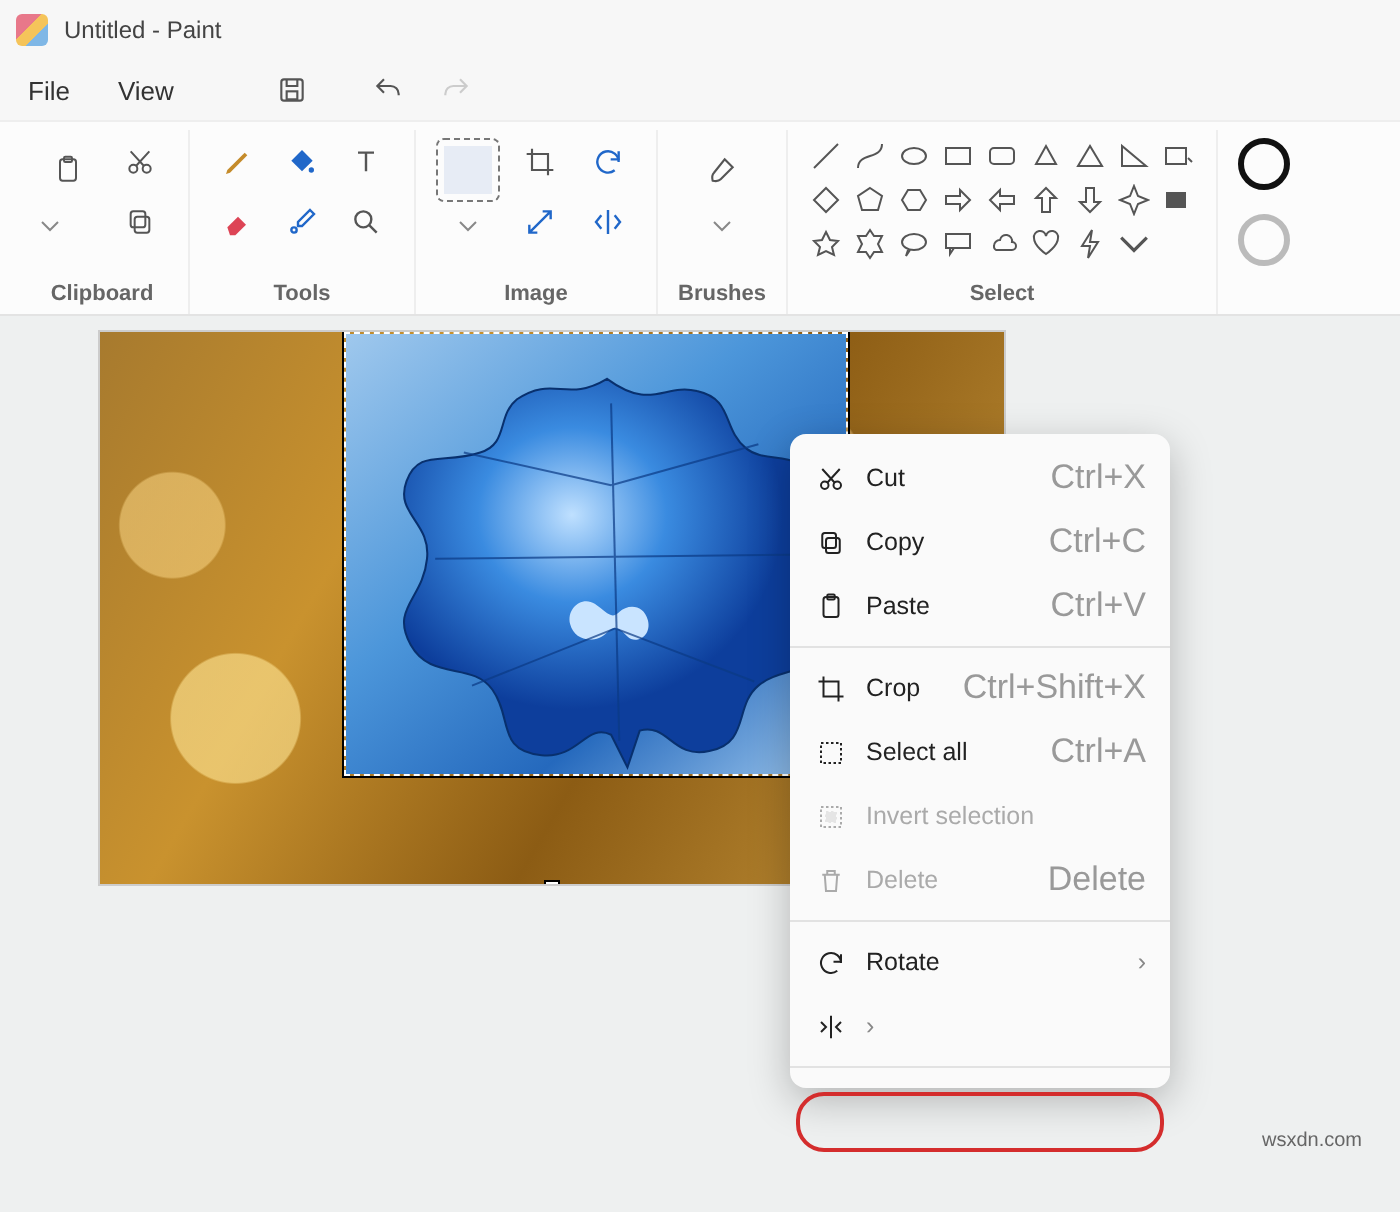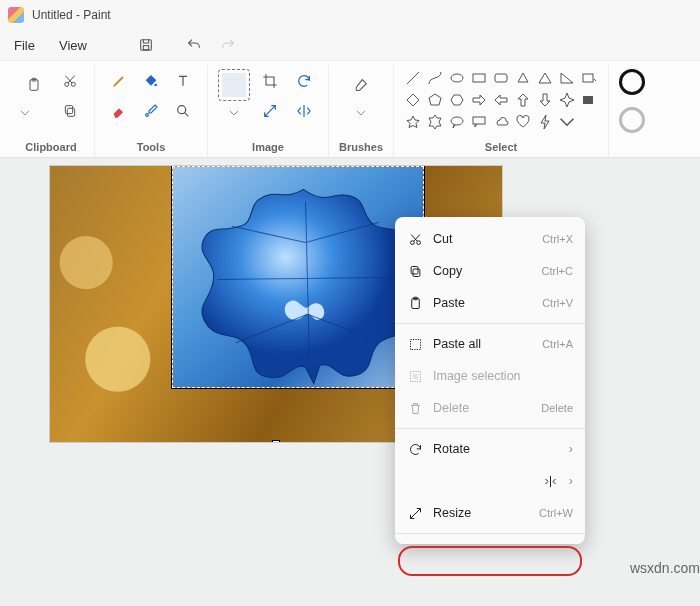--- a/index.html
+++ b/index.html
@@ -47,31 +47,31 @@
   radial-gradient(circle at 78% 24%,rgba(230,190,120,.5) 0 28px,transparent 29px),
   linear-gradient(120deg,#a77a2e,#c9922e 30%,#8c5c14 60%,#c8983d); }
 .selection { position:absolute; left:122px; top:0; width:252px; height:222px; border:1px dashed #fff; box-shadow:0 0 0 1px #000; overflow:hidden; }
 .leaf-bg { position:absolute; inset:0; background:linear-gradient(140deg,#9fc8ed,#4c96da 40%,#2569bd 70%,#9fc8ed); }
 .leaf { position:absolute; left:18px; top:14px; width:225px; height:205px; }
 .leaf svg { width:100%; height:100%; }
 .handle { position:absolute; bottom:-6px; left:50%; width:8px; height:8px; background:#fff; border:1px solid #000; transform:translateX(-50%); }
 
 
 .context-menu { position:absolute; left:395px; top:217px; width:190px; background:#fafafa; border-radius:8px; box-shadow:0 6px 20px rgba(0,0,0,.25); padding:6px 0; font-size:12.5px; }
-.cm-item { height:32px; display:flex; align-items:center; padding:0 12px; gap:10px; color:#222; position:relative;justify-content:flex-end; }
+.cm-item { height:32px; display:flex; align-items:center; padding:0 12px; gap:10px; color:#222; position:relative; }
 .cm-item.dis { color:#aaa; }
 .cm-item .ico { width:16px; height:16px; display:flex; align-items:center; justify-content:center; }
 .cm-item .ico svg { width:15px; height:15px; }
 .cm-item .lbl { flex:1; }
-.cm-item .sc { font-size:11px; color:#999; }
+.cm-item .sc { font-size:17px; color:#999; }
 .cm-item .arr { color:#888; }
 .cm-sep { height:1px; background:#e2e2e2; margin:4px 0; }
 .cm-highlight { position:absolute; left:398px; top:546px; width:184px; height:30px; border:2.5px solid #d42d2d; border-radius:14px; pointer-events:none; }
 
-.watermark { position:absolute; right:0; bottom:30px; font-size:14px; color:#666; }
+.watermark { position:absolute; right:19px; bottom:30px; font-size:10px; color:#666; }
 </style>
 </head>
 <body>
 
 <div class="titlebar">
   <div class="paint-logo"></div>
   <span>Untitled - Paint</span>
 </div>
 
 <div class="menubar">
@@ -446,35 +446,44 @@
           <rect x="6" y="4" width="12" height="16" rx="2"></rect>
           <rect x="9" y="2" width="6" height="4" rx="1"></rect>
         </svg>
       </span>
     <span class="lbl">Paste</span>
     <span class="sc">Ctrl+V</span>
   </div>
   <div class="cm-sep"></div>
   <div class="cm-item">
     <span class="ico">
+        <svg viewBox="0 0 24 24" fill="none" stroke="currentColor" stroke-width="1.6">
+          <path d="M6 2v16h16M2 6h16v16"></path>
+        </svg>
+      </span>
+    <span class="lbl">Crop</span>
+    <span class="sc">Ctrl+Shift+X</span>
+  </div>
+  <div class="cm-item">
+    <span class="ico">
         <svg viewBox="0 0 24 24" fill="none" stroke="currentColor" stroke-width="1.6" stroke-dasharray="2 2">
           <rect x="4" y="4" width="16" height="16"></rect>
         </svg>
       </span>
-    <span class="lbl">Paste all</span>
+    <span class="lbl">Select all</span>
     <span class="sc">Ctrl+A</span>
   </div>
   <div class="cm-item dis">
     <span class="ico">
         <svg viewBox="0 0 24 24" fill="none" stroke="currentColor" stroke-width="1.6" stroke-dasharray="2 2">
           <rect x="4" y="4" width="16" height="16"></rect>
           <rect x="8" y="8" width="8" height="8" fill="currentColor" opacity="0.25"></rect>
         </svg>
       </span>
-    <span class="lbl">Image selection</span>
+    <span class="lbl">Invert selection</span>
   </div>
   <div class="cm-item dis">
     <span class="ico">
         <svg viewBox="0 0 24 24" fill="none" stroke="currentColor" stroke-width="1.6">
           <path d="M5 7h14M9 7V4h6v3M7 7l1 13h8l1-13"></path>
         </svg>
       </span>
     <span class="lbl">Delete</span>
     <span class="sc">Delete</span>
   </div>
@@ -490,27 +499,18 @@
     <span class="arr">›</span>
   </div>
   <div class="cm-item">
     <span class="ico">
         <svg viewBox="0 0 24 24" fill="none" stroke="currentColor" stroke-width="1.6">
           <path d="M12 3v18M4 8l4 4-4 4M20 8l-4 4 4 4"></path>
         </svg>
       </span>
     <span class="arr">›</span>
   </div>
-  <div class="cm-item">
-    <span class="ico">
-        <svg viewBox="0 0 24 24" fill="none" stroke="currentColor" stroke-width="1.6">
-          <path d="M4 14v6h6M20 10V4h-6M4 20L20 4"></path>
-        </svg>
-      </span>
-    <span class="lbl">Resize</span>
-    <span class="sc">Ctrl+W</span>
-  </div>
   <div class="cm-sep"></div>
 </div>
 
 <div class="cm-highlight"></div>
 
 <div class="watermark">wsxdn.com</div>
 
 </body></html>

